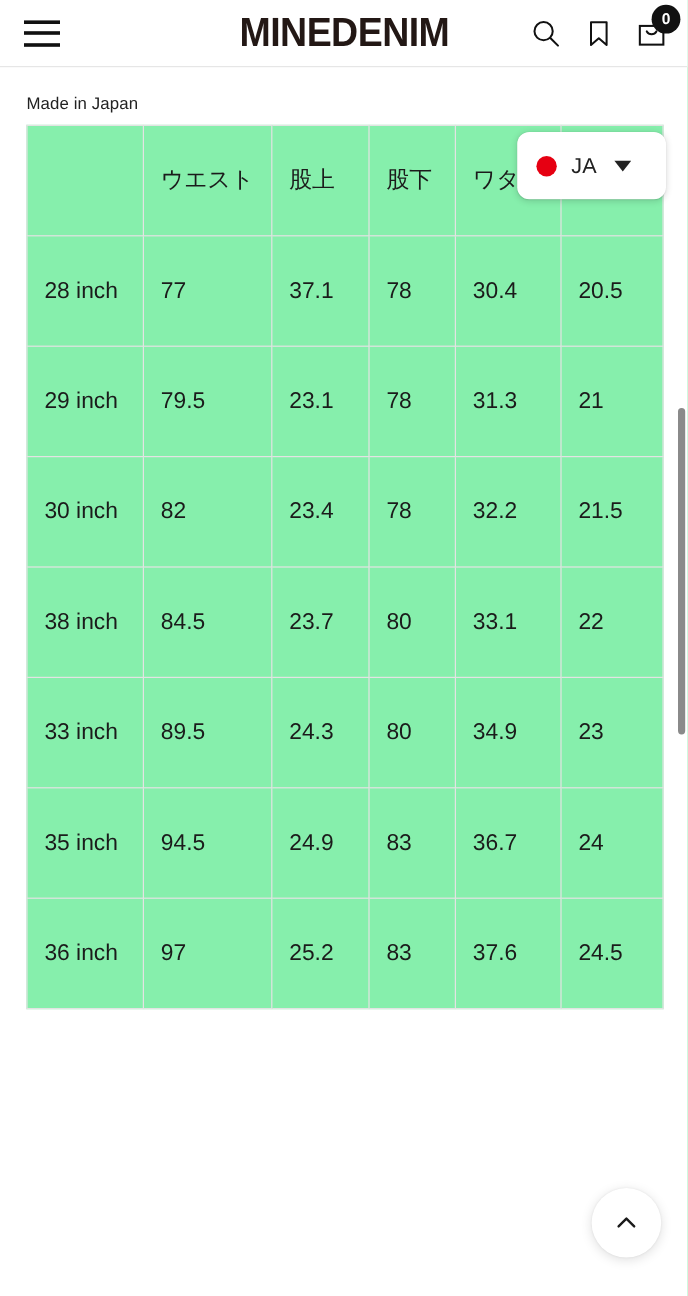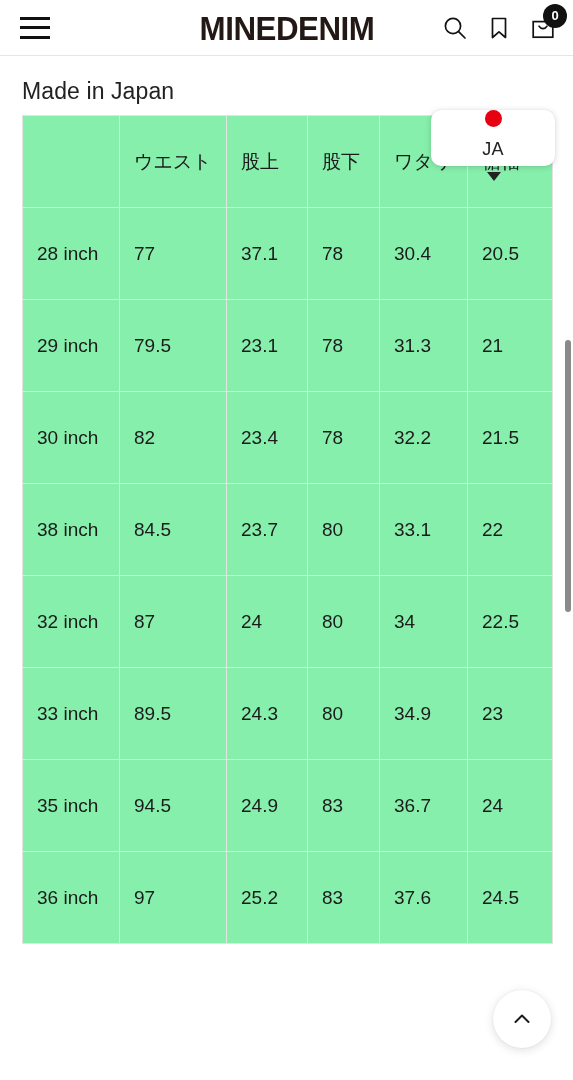--- a/index.html
+++ b/index.html
@@ -104,21 +104,21 @@
     line-height: 1;
   }
 
   
   .content {
     padding: 0;
     position: relative;
   }
 
   .made-in {
-    font-size: 23px;
+    font-size: 14px;
     color: #222222;
     padding: 22px 0 10px 22px;
     letter-spacing: 0.1px;
   }
 
   
   .table-wrap {
     margin: 0 21px 0 22px;
     width: 530px;
   }
@@ -168,21 +168,20 @@
     border-radius: 10px;
     box-shadow: 0 1px 6px rgba(0,0,0,0.16), 0 0 1px rgba(0,0,0,0.12);
     height: 56px;
     min-width: 124px;
     display: flex;
     align-items: center;
     gap: 12px;
     padding: 0 16px;
     cursor: pointer;
     z-index: 20;
-    flex-direction: column;
   }
   .flag-dot {
     width: 17px;
     height: 17px;
     border-radius: 50%;
     background: #e60012;
     flex: 0 0 auto;
   }
   .lang-code {
     font-size: 18px;
@@ -334,28 +333,20 @@
             </tr>
             <tr>
               <td>38 inch</td>
               <td>84.5</td>
               <td>23.7</td>
               <td>80</td>
               <td>33.1</td>
               <td>22</td>
             </tr>
             <tr>
-              <td>32 inch</td>
-              <td>87</td>
-              <td>24</td>
-              <td>80</td>
-              <td>34</td>
-              <td>22.5</td>
-            </tr>
-            <tr>
               <td>33 inch</td>
               <td>89.5</td>
               <td>24.3</td>
               <td>80</td>
               <td>34.9</td>
               <td>23</td>
             </tr>
             <tr>
               <td>35 inch</td>
               <td>94.5</td>

